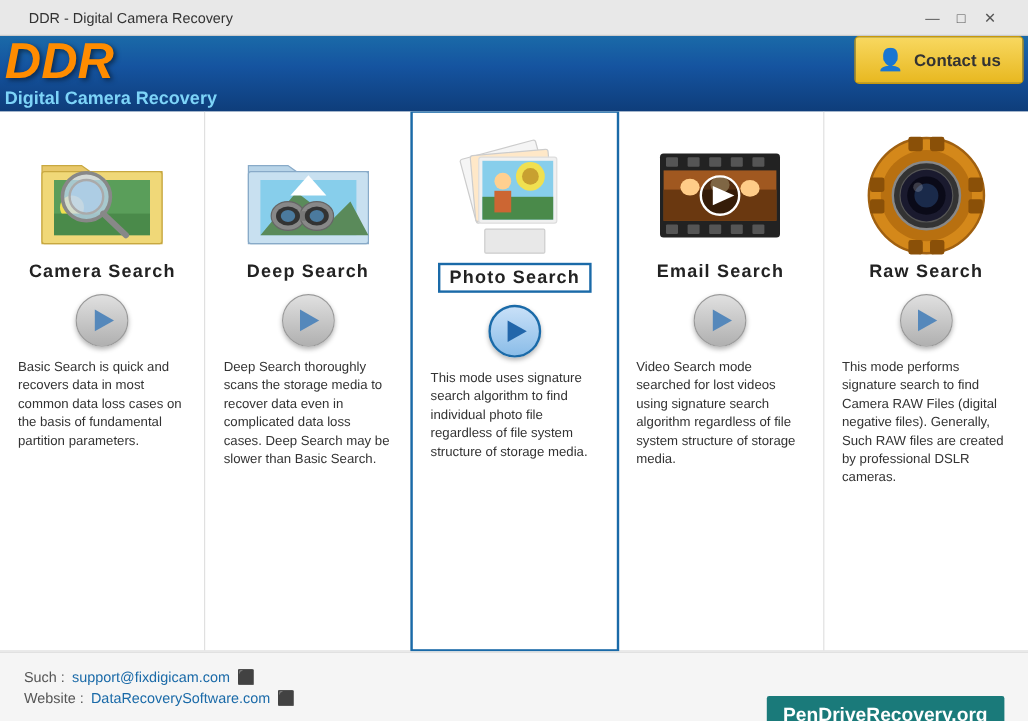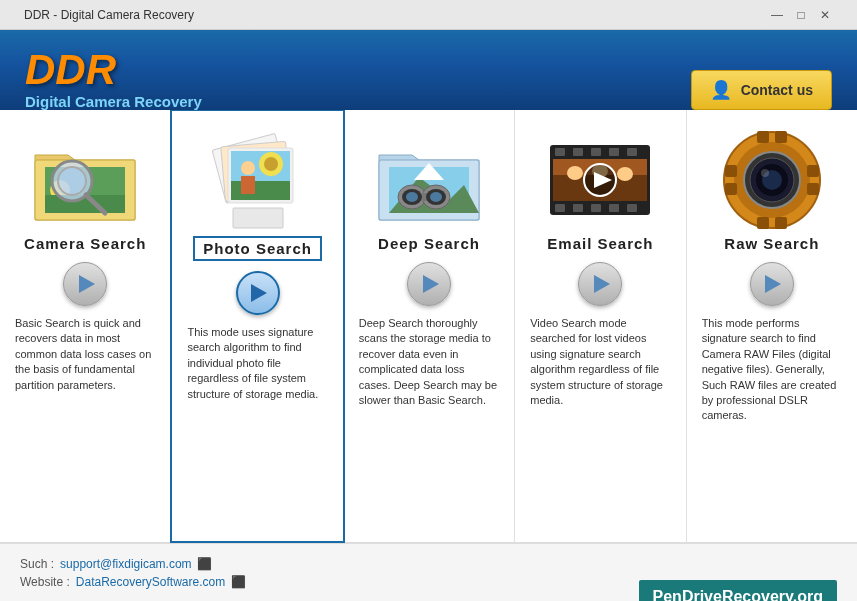--- a/index.html
+++ b/index.html
@@ -39,25 +39,25 @@
       cursor: pointer;
       display: flex;
       align-items: center;
       justify-content: center;
       color: #555;
     }
 
     
     .header {
       background: linear-gradient(180deg, #1a6aa8 0%, #1554a0 40%, #0e3d7a 100%);
-      height: 80px;
-      display: flex;
-      align-items: flex-end;
+      height: 63px;
+      display: flex;
+      align-items: flex-start;
       justify-content: space-between;
-      padding: 0 25px;
+      padding: 0 4px;
       flex-shrink: 0;
     }
     .header-left {
       display: flex;
       flex-direction: column;
       align-items: flex-start;
     }
     .ddr-logo {
       font-size: 42px;
       font-weight: bold;
@@ -263,47 +263,20 @@
           <circle cx="42" cy="56" r="14" fill="rgba(180,210,250,0.5)" stroke="#aaa" stroke-width="2"></circle>
         </svg>
       </div>
       <span class="search-label">Camera Search</span>
       <div class="play-btn">
         <div class="play-triangle"></div>
       </div>
       <p class="search-desc">Basic Search is quick and recovers data in most common data loss cases on the basis of fundamental partition parameters.</p>
     </div>
 
-    <div class="search-item active">
-      <div class="icon-container">
-        <svg width="110" height="110" viewBox="0 0 110 110" xmlns="http://www.w3.org/2000/svg">
-
-          <rect x="15" y="15" width="65" height="55" rx="2" fill="#f5f5f5" stroke="#ccc" stroke-width="1" transform="rotate(-15 47 42)"></rect>
-          <rect x="20" y="18" width="65" height="55" rx="2" fill="#ffe8c8" stroke="#ccc" stroke-width="1" transform="rotate(-5 52 45)"></rect>
-
-          <rect x="25" y="22" width="65" height="55" rx="2" fill="#f0f0f0" stroke="#ddd" stroke-width="1"></rect>
-
-          <rect x="28" y="25" width="59" height="49" fill="#87ceeb"></rect>
-          <circle cx="68" cy="38" r="12" fill="#f0e050"></circle>
-          <circle cx="68" cy="38" r="7" fill="#c8a030"></circle>
-          <rect x="28" y="55" width="59" height="19" fill="#4a8a4a"></rect>
-
-          <circle cx="45" cy="42" r="7" fill="#ffd090"></circle>
-          <rect x="38" y="50" width="14" height="18" fill="#cc6633"></rect>
-
-          <rect x="30" y="82" width="50" height="20" rx="1" fill="#e8e8e8" stroke="#ccc" stroke-width="1"></rect>
-        </svg>
-      </div>
-      <span class="search-label highlighted">Photo Search</span>
-      <div class="play-btn highlighted">
-        <div class="play-triangle" style="border-left-color: #2266aa;"></div>
-      </div>
-      <p class="search-desc">This mode uses signature search algorithm to find individual photo file regardless of file system structure of storage media.</p>
-    </div>
-
     <div class="search-item">
       <div class="icon-container">
         <svg width="110" height="110" viewBox="0 0 110 110" xmlns="http://www.w3.org/2000/svg">
 
           <polygon points="5,30 5,95 105,95 105,35 45,35 38,30" fill="#b8d4e8" stroke="#88aac8" stroke-width="1"></polygon>
           <rect x="5" y="35" width="100" height="60" rx="2" fill="#c8e0f0" stroke="#88aac8" stroke-width="1"></rect>
 
           <rect x="15" y="42" width="80" height="46" fill="#87ceeb"></rect>
           <polygon points="15,88 45,52 75,75 90,60 105,88" fill="#5a8a5a"></polygon>
           <polygon points="40,55 55,38 70,55" fill="#ffffff"></polygon>
@@ -317,20 +290,47 @@
           <ellipse cx="62" cy="72" rx="6" ry="5" fill="#5599cc" opacity="0.7"></ellipse>
         </svg>
       </div>
       <span class="search-label">Deep Search</span>
       <div class="play-btn">
         <div class="play-triangle"></div>
       </div>
       <p class="search-desc">Deep Search thoroughly scans the storage media to recover data even in complicated data loss cases. Deep Search may be slower than Basic Search.</p>
     </div>
 
+    <div class="search-item active">
+      <div class="icon-container">
+        <svg width="110" height="110" viewBox="0 0 110 110" xmlns="http://www.w3.org/2000/svg">
+
+          <rect x="15" y="15" width="65" height="55" rx="2" fill="#f5f5f5" stroke="#ccc" stroke-width="1" transform="rotate(-15 47 42)"></rect>
+          <rect x="20" y="18" width="65" height="55" rx="2" fill="#ffe8c8" stroke="#ccc" stroke-width="1" transform="rotate(-5 52 45)"></rect>
+
+          <rect x="25" y="22" width="65" height="55" rx="2" fill="#f0f0f0" stroke="#ddd" stroke-width="1"></rect>
+
+          <rect x="28" y="25" width="59" height="49" fill="#87ceeb"></rect>
+          <circle cx="68" cy="38" r="12" fill="#f0e050"></circle>
+          <circle cx="68" cy="38" r="7" fill="#c8a030"></circle>
+          <rect x="28" y="55" width="59" height="19" fill="#4a8a4a"></rect>
+
+          <circle cx="45" cy="42" r="7" fill="#ffd090"></circle>
+          <rect x="38" y="50" width="14" height="18" fill="#cc6633"></rect>
+
+          <rect x="30" y="82" width="50" height="20" rx="1" fill="#e8e8e8" stroke="#ccc" stroke-width="1"></rect>
+        </svg>
+      </div>
+      <span class="search-label highlighted">Photo Search</span>
+      <div class="play-btn highlighted">
+        <div class="play-triangle" style="border-left-color: #2266aa;"></div>
+      </div>
+      <p class="search-desc">This mode uses signature search algorithm to find individual photo file regardless of file system structure of storage media.</p>
+    </div>
+
     <div class="search-item">
       <div class="icon-container">
         <svg width="110" height="110" viewBox="0 0 110 110" xmlns="http://www.w3.org/2000/svg">
 
           <rect x="5" y="20" width="100" height="70" rx="3" fill="#222"></rect>
 
           <rect x="10" y="23" width="10" height="8" rx="1" fill="#555"></rect>
           <rect x="28" y="23" width="10" height="8" rx="1" fill="#555"></rect>
           <rect x="46" y="23" width="10" height="8" rx="1" fill="#555"></rect>
           <rect x="64" y="23" width="10" height="8" rx="1" fill="#555"></rect>

